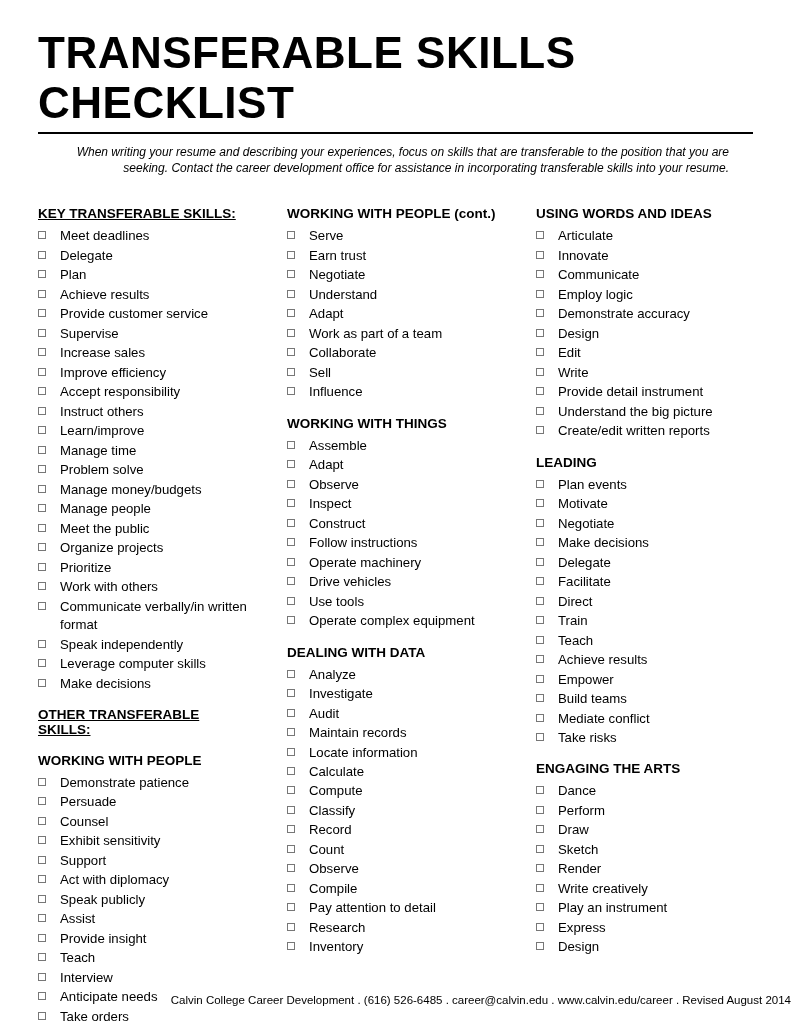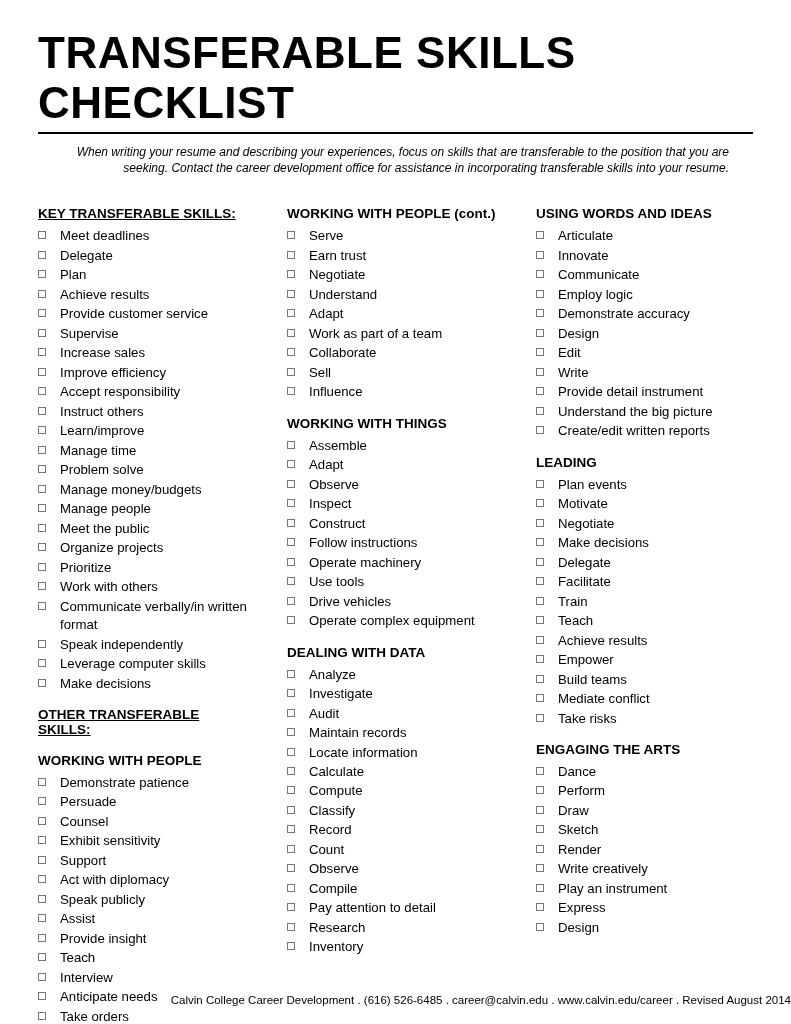--- a/index.html
+++ b/index.html
@@ -251,25 +251,25 @@
         <li>
           <span class="box"></span>
           <span>Follow instructions</span>
         </li>
         <li>
           <span class="box"></span>
           <span>Operate machinery</span>
         </li>
         <li>
           <span class="box"></span>
+          <span>Drive vehicles</span>
+        </li>
+        <li>
+          <span class="box"></span>
           <span>Use tools</span>
-        </li>
-        <li>
-          <span class="box"></span>
-          <span>Drive vehicles</span>
         </li>
         <li>
           <span class="box"></span>
           <span>Operate complex equipment</span>
         </li>
       </ul>
       <div class="sec-head">DEALING WITH DATA</div>
       <ul class="items">
         <li>
           <span class="box"></span>
@@ -399,20 +399,24 @@
           <span class="box"></span>
           <span>Make decisions</span>
         </li>
         <li>
           <span class="box"></span>
           <span>Delegate</span>
         </li>
         <li>
           <span class="box"></span>
           <span>Facilitate</span>
+        </li>
+        <li>
+          <span class="box"></span>
+          <span>Direct</span>
         </li>
         <li>
           <span class="box"></span>
           <span>Train</span>
         </li>
         <li>
           <span class="box"></span>
           <span>Teach</span>
         </li>
         <li>

